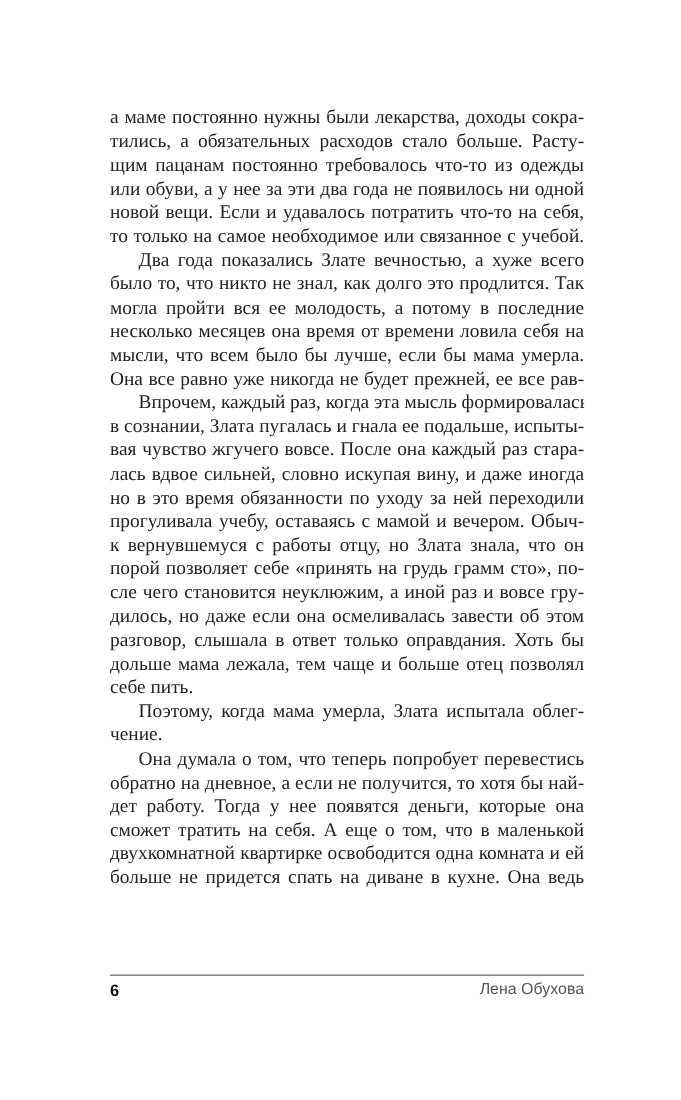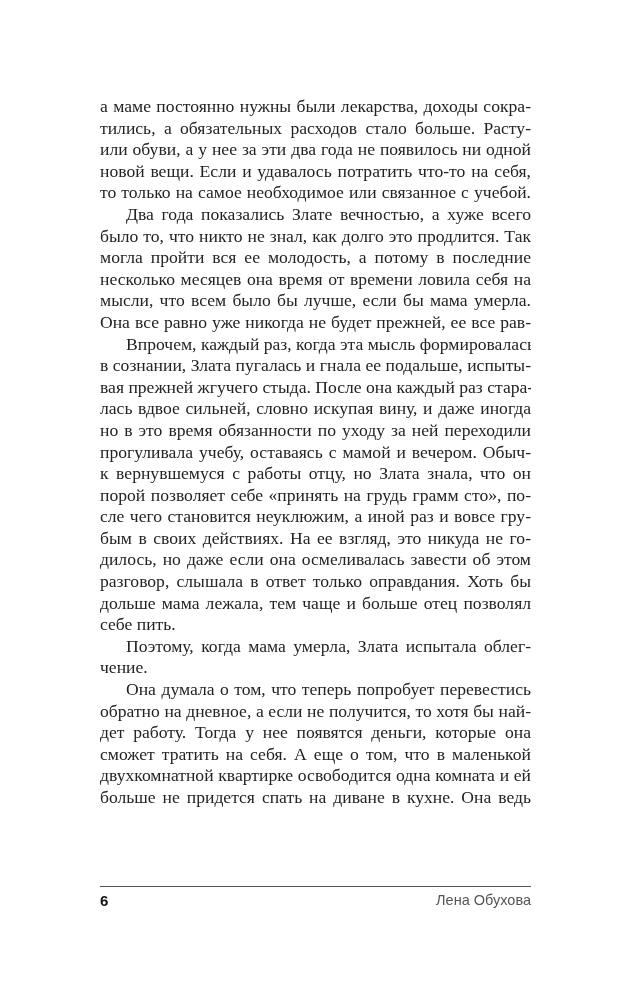--- a/index.html
+++ b/index.html
@@ -77,39 +77,39 @@
       color: #555555;
     }
   </style>
 </head>
 <body>
 
 <div class="page">
   <div class="text-block" id="text-block">
       <span class="line">а маме постоянно нужны были лекарства, доходы сокра-</span>
       <span class="line">тились, а обязательных расходов стало больше. Расту-</span>
+      <span class="line">щим пацанам постоянно требовалось что-то из одежды</span>
       <span class="line">или обуви, а у нее за эти два года не появилось ни одной</span>
       <span class="line">новой вещи. Если и удавалось потратить что-то на себя,</span>
       <span class="line">то только на самое необходимое или связанное с учебой.</span>
       <span class="line indent">Два года показались Злате вечностью, а хуже всего</span>
       <span class="line">было то, что никто не знал, как долго это продлится. Так</span>
       <span class="line">могла пройти вся ее молодость, а потому в последние</span>
       <span class="line">несколько месяцев она время от времени ловила себя на</span>
       <span class="line">мысли, что всем было бы лучше, если бы мама умерла.</span>
       <span class="line">Она все равно уже никогда не будет прежней, ее все рав-</span>
       <span class="line indent">Впрочем, каждый раз, когда эта мысль формировалась</span>
       <span class="line">в сознании, Злата пугалась и гнала ее подальше, испыты-</span>
-      <span class="line">вая прежней жгучего стыда. После она каждый раз стара-</span>
+      <span class="line">вая чувство жгучего вовсе. После она каждый раз стара-</span>
       <span class="line">лась вдвое сильней, словно искупая вину, и даже иногда</span>
       <span class="line">но в это время обязанности по уходу за ней переходили</span>
       <span class="line">прогуливала учебу, оставаясь с мамой и вечером. Обыч-</span>
       <span class="line">к вернувшемуся с работы отцу, но Злата знала, что он</span>
       <span class="line">порой позволяет себе «принять на грудь грамм сто», по-</span>
       <span class="line">сле чего становится неуклюжим, а иной раз и вовсе гру-</span>
-      <span class="line">бым в своих действиях. На ее взгляд, это никуда не го-</span>
       <span class="line">дилось, но даже если она осмеливалась завести об этом</span>
       <span class="line">разговор, слышала в ответ только оправдания. Хоть бы</span>
       <span class="line">дольше мама лежала, тем чаще и больше отец позволял</span>
       <span class="line last">себе пить.</span>
       <span class="line indent">Поэтому, когда мама умерла, Злата испытала облег-</span>
       <span class="line last">чение.</span>
       <span class="line indent">Она думала о том, что теперь попробует перевестись</span>
       <span class="line">обратно на дневное, а если не получится, то хотя бы най-</span>
       <span class="line">дет работу. Тогда у нее появятся деньги, которые она</span>
       <span class="line">сможет тратить на себя. А еще о том, что в маленькой</span>

